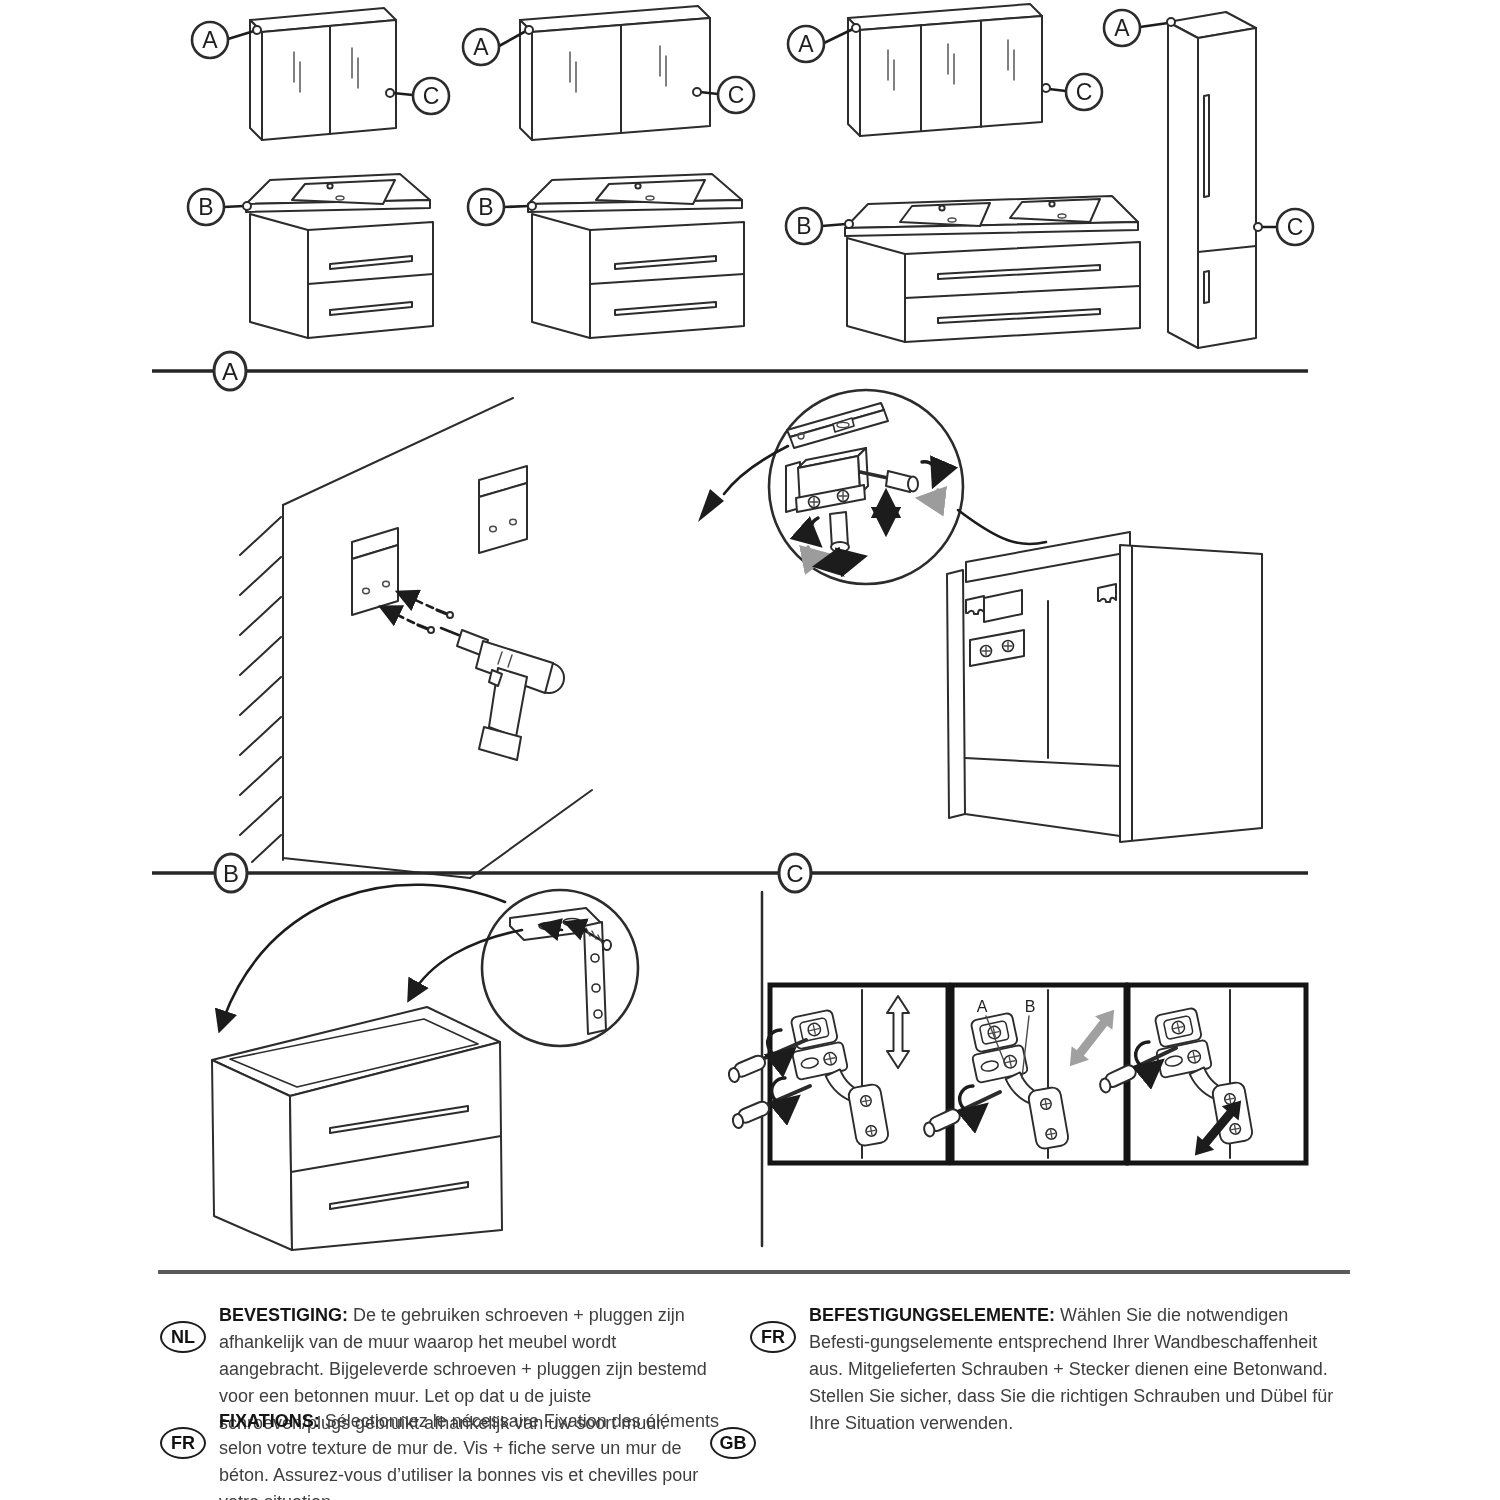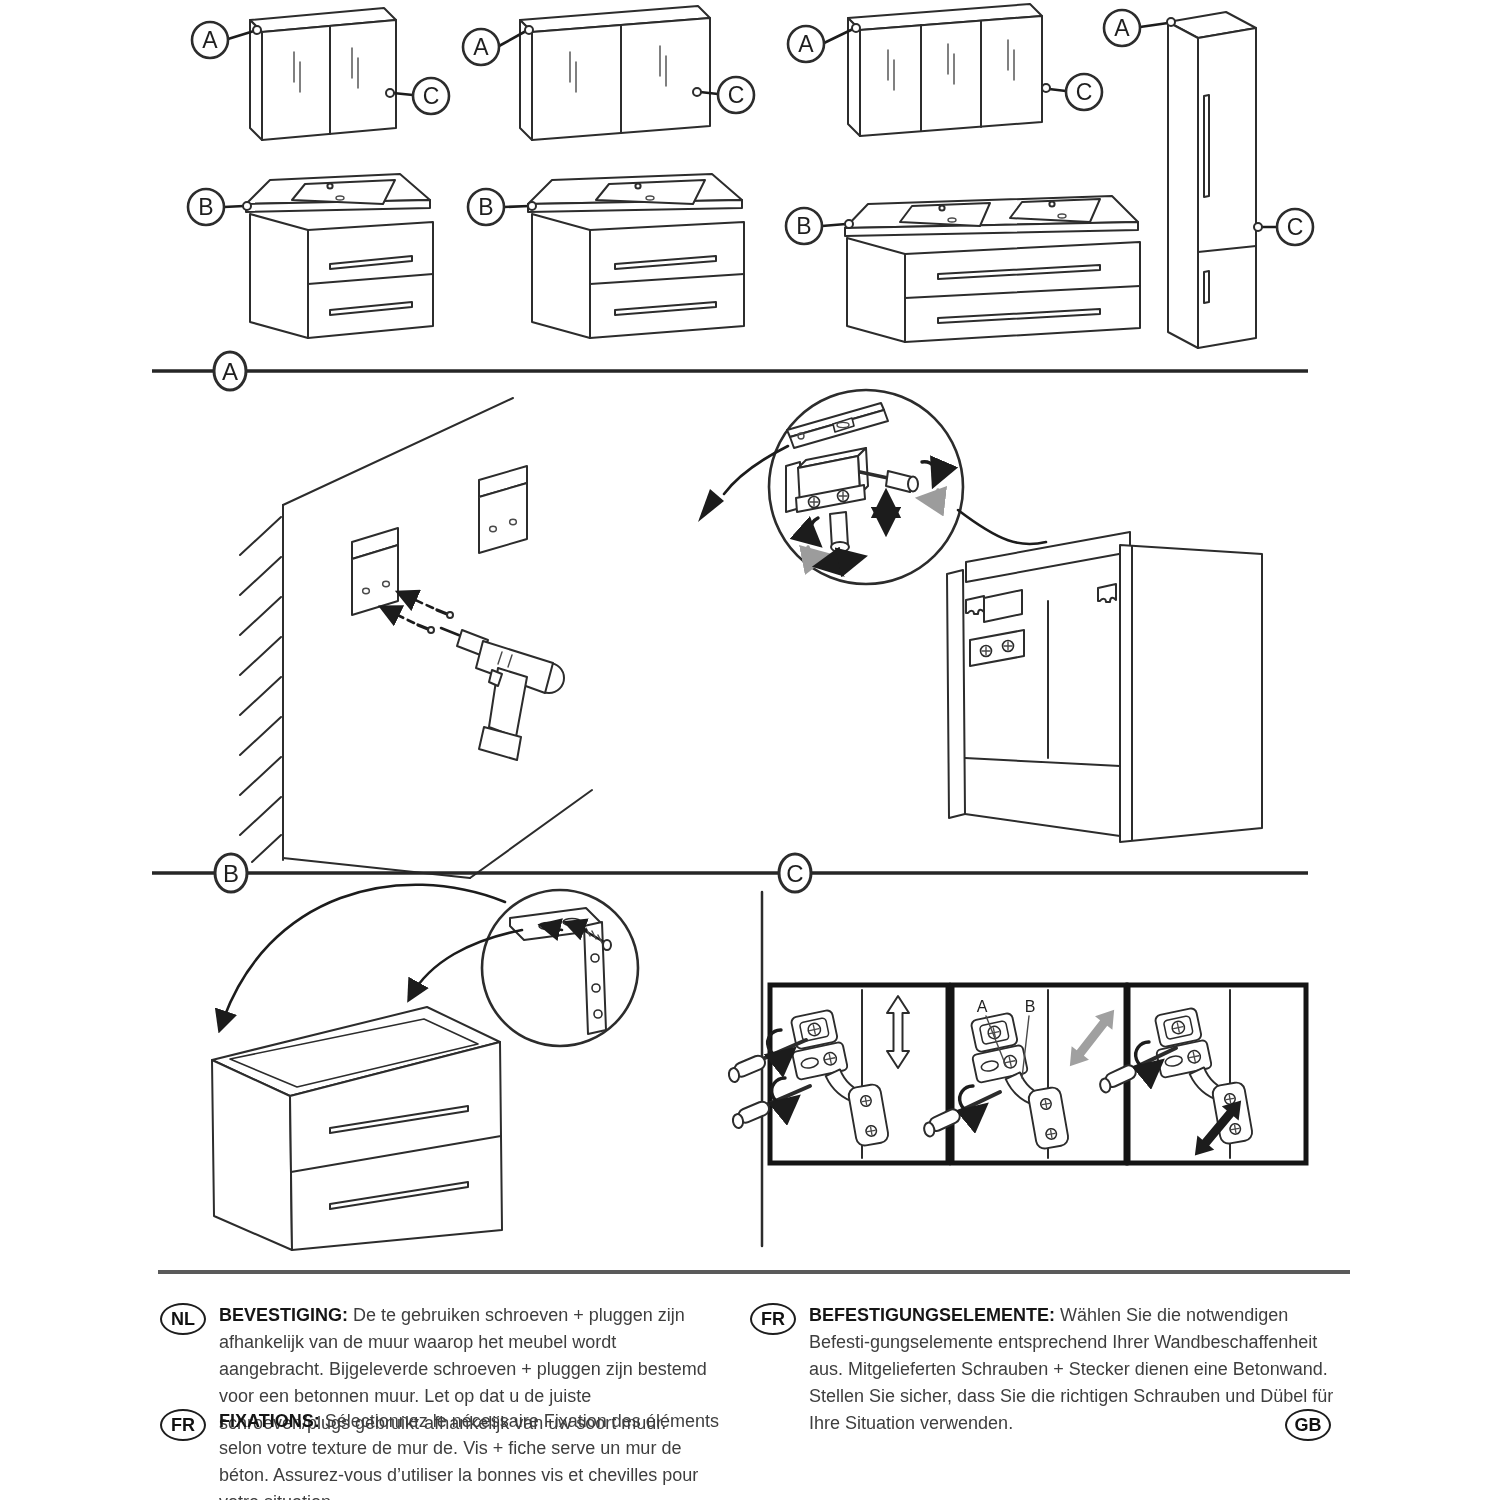--- a/index.html
+++ b/index.html
@@ -20,21 +20,21 @@
   .dk{fill:#1c1c1c;stroke:none;}
   .gr{fill:#a0a0a0;stroke:none;}
   .badge-letter{font-size:23px;}
   .hdr-letter{font-size:24px;}
   .hinge-letter{font-size:16px;}
 
   .rule{position:absolute;left:158px;top:1270px;width:1192px;height:4px;background:#5a5a5a;}
   .note{position:absolute;display:flex;align-items:flex-start;}
   .lang-badge{flex:0 0 auto;min-width:46px;height:32px;border:2.6px solid #1d1d1d;border-radius:50%;
         display:flex;align-items:center;justify-content:center;font-weight:bold;font-size:18px;
-        color:#111;margin-right:13px;margin-top:1px;box-sizing:border-box;padding:0 4px;}
+        color:#111;margin-right:13px;margin-top:19px;box-sizing:border-box;padding:0 4px;}
   .note-text{font-size:18px;line-height:27px;color:#3e3e3e;}
   .note-title{font-weight:bold;color:#151515;}
 </style>
 </head>
 <body>
 
 <div class="page">
 
 <svg width="1500" height="1285" viewBox="0 0 1500 1285">
   <defs>
@@ -464,17 +464,17 @@
 </div>
 
 <div class="note" style="left:750px;top:1302px;width:600px;">
   <div class="lang-badge">FR</div>
   <div class="note-text" style="width:540px;">
     <span class="note-title">BEFESTIGUNGSELEMENTE:</span>
     <span>Wählen Sie die notwendigen Befesti-gungselemente entsprechend Ihrer Wandbeschaffenheit aus. Mitgelieferten Schrauben + Stecker dienen eine Betonwand. Stellen Sie sicher, dass Sie die richtigen Schrauben und Dübel für Ihre Situation verwenden.</span>
   </div>
 </div>
 
-<div class="note" style="left:744px;top:1408px;width:600px;justify-content:flex-end;">
+<div class="note" style="left:710px;top:1408px;width:600px;">
   <div class="lang-badge">GB</div>
 </div>
 
 </div>
 
 </body></html>

